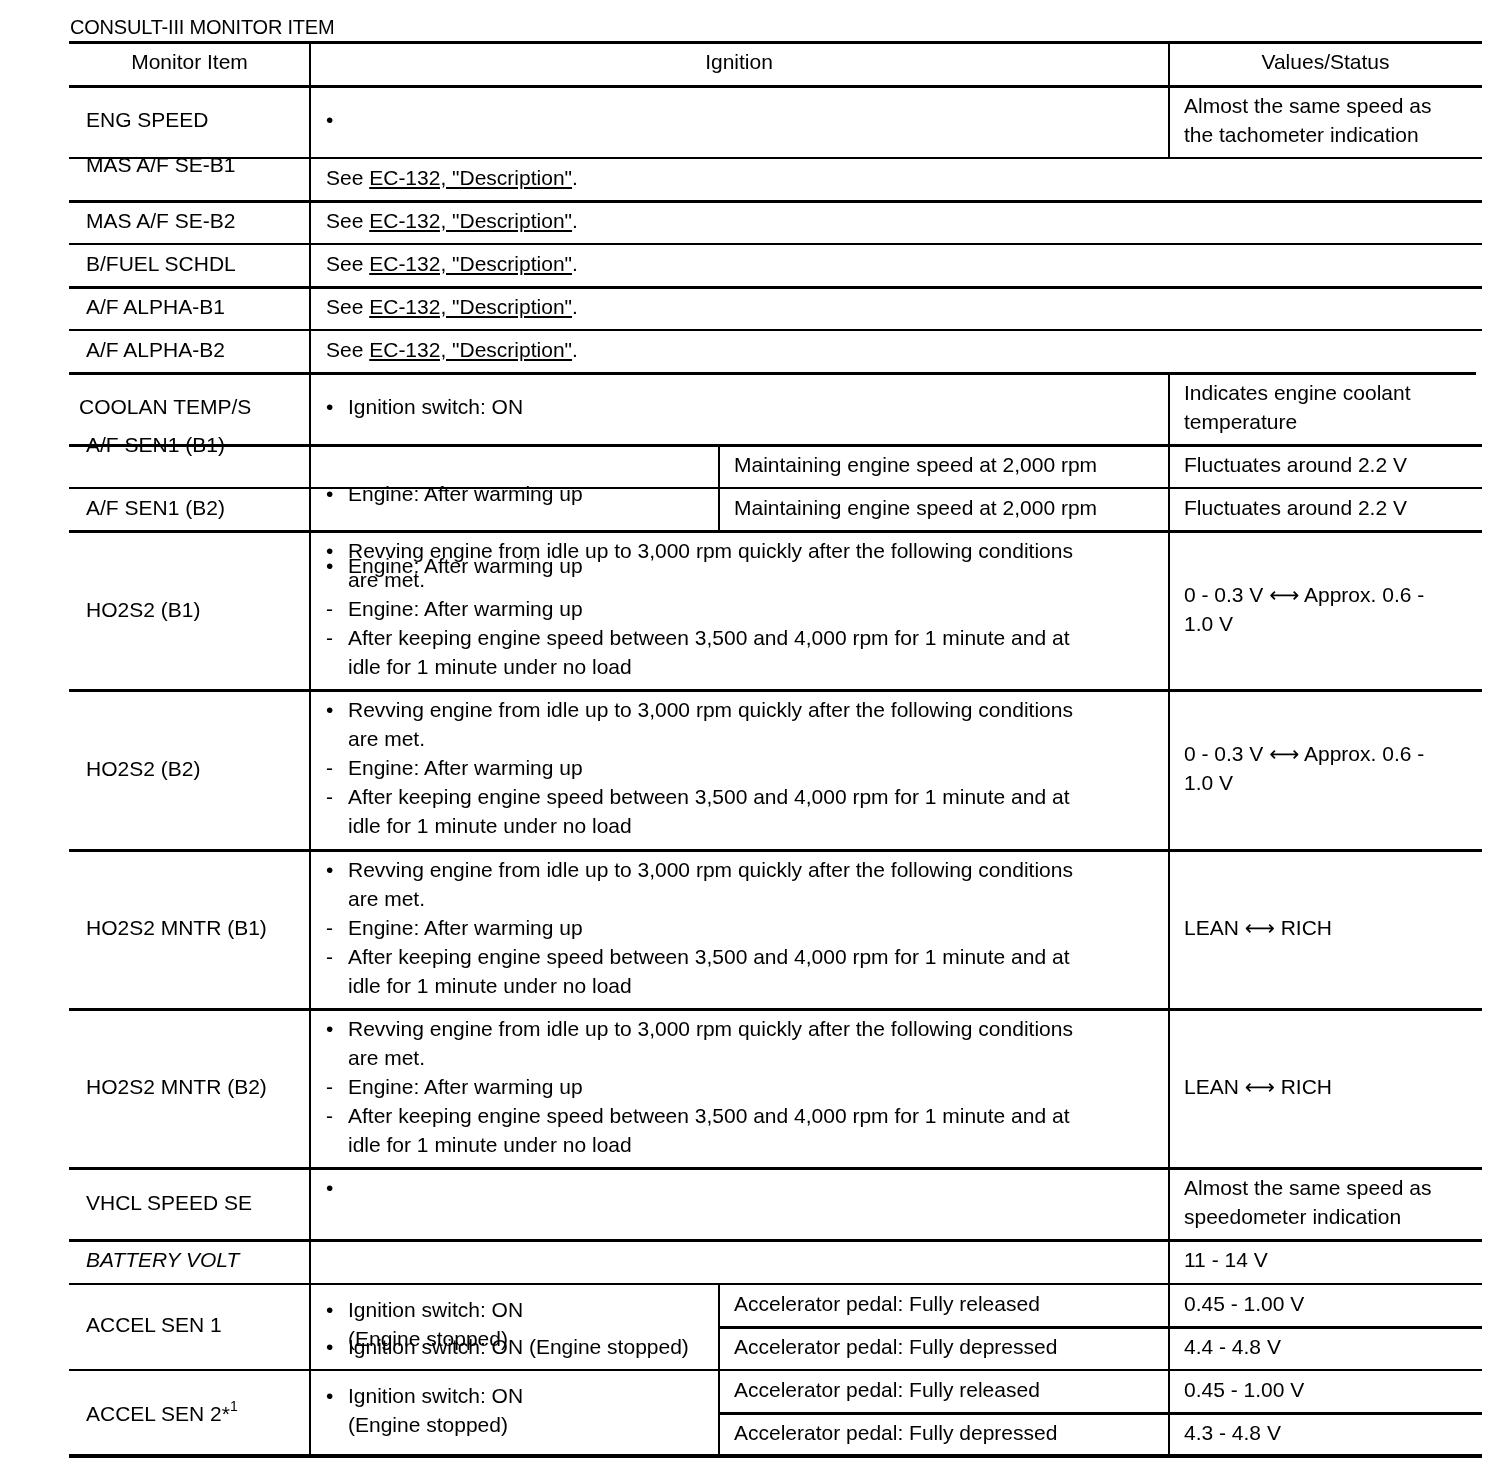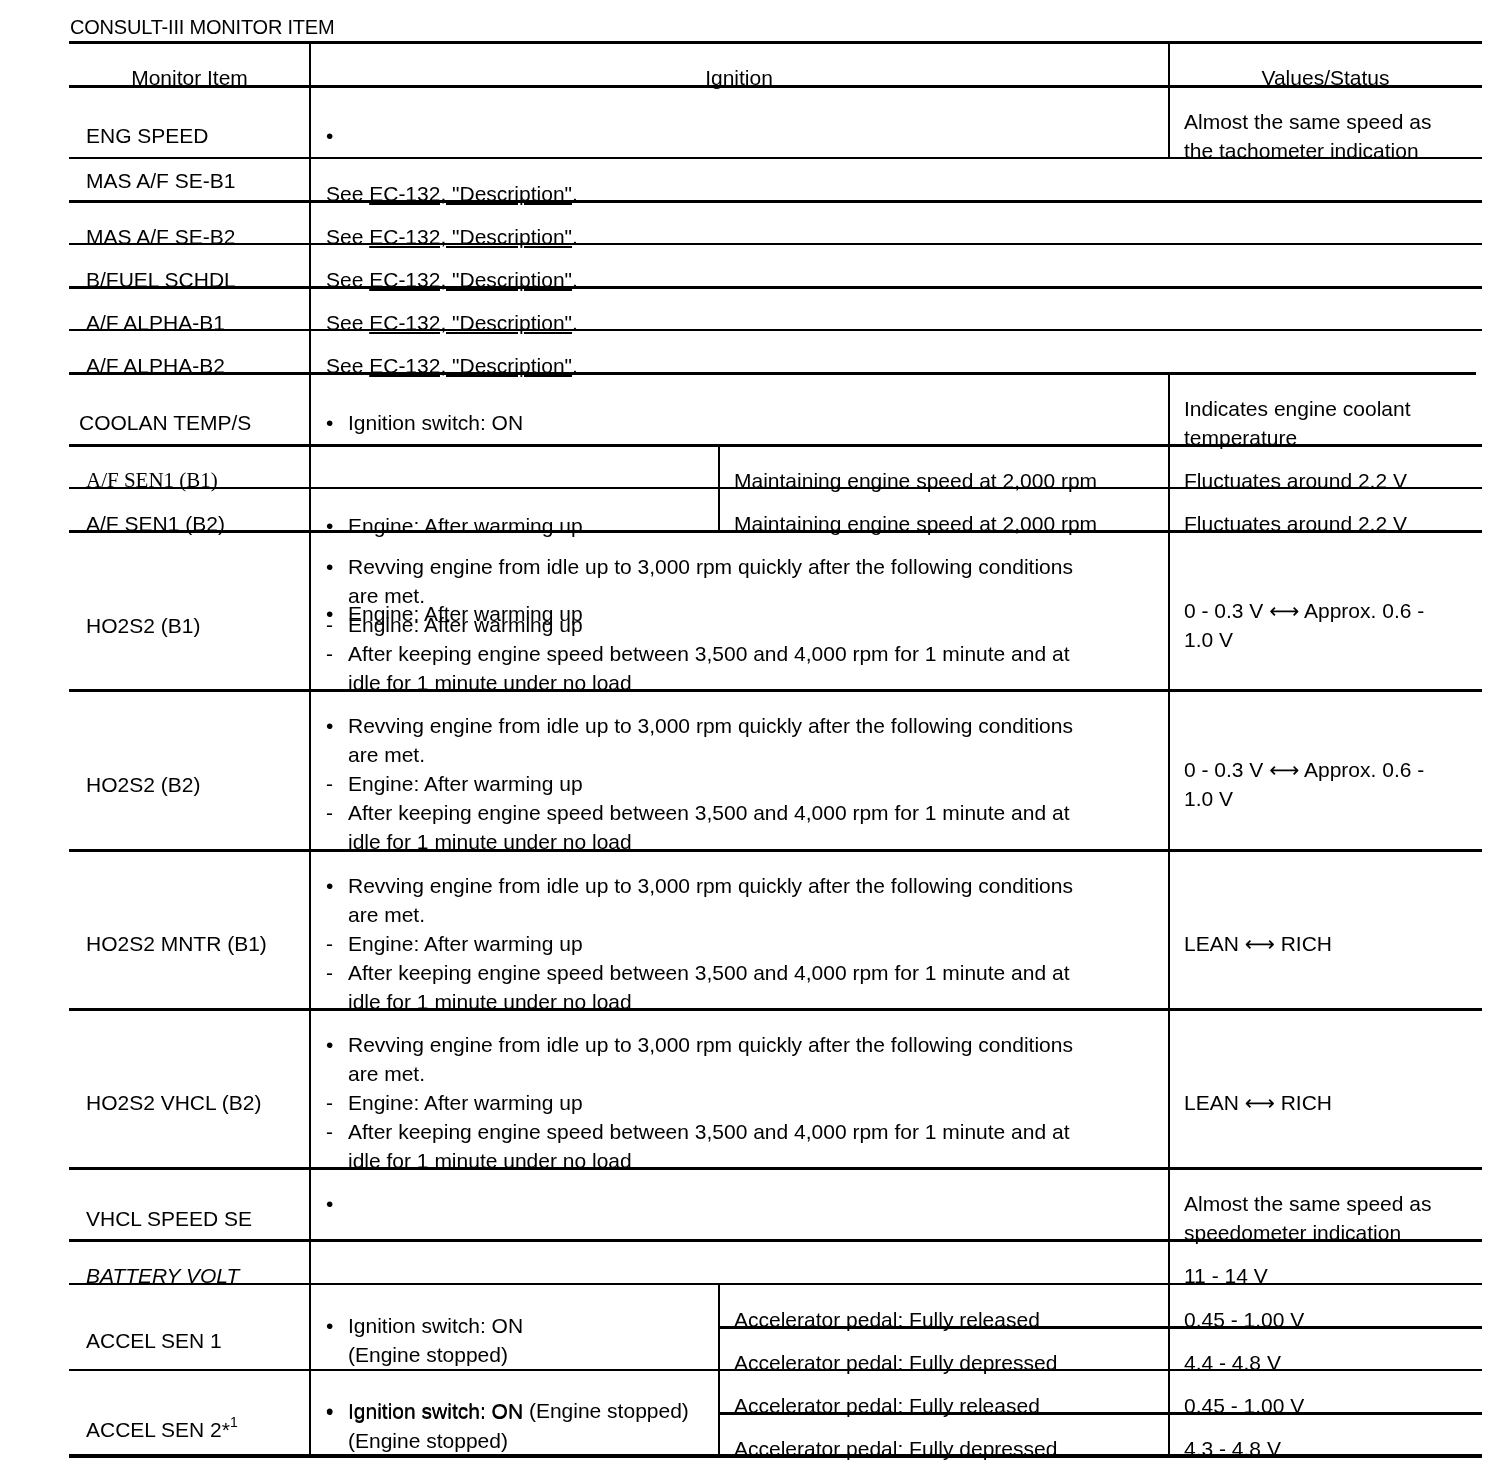--- a/index.html
+++ b/index.html
@@ -3,21 +3,21 @@
 <meta charset="utf-8">
 <style>
   html, body { margin: 0; padding: 0; background: #ffffff; }
   body { width: 1504px; height: 1480px; position: relative; overflow: hidden;
          font-family: "Liberation Sans", sans-serif; color: #000; }
   .title { position: absolute; left: 70px; top: 16px; font-size: 20px; line-height: 22px; letter-spacing: -0.2px; }
   .rule { position: absolute; left: 69px; background: #000; }
   .vline { position: absolute; width: 1.5px; background: #000; }
   .hline { position: absolute; height: 1.5px; background: #000; }
   .hthick { position: absolute; height: 2.5px; background: #000; }
-  .cell { position: absolute; font-size: 21px; line-height: 29px; box-sizing: border-box; margin-top: 16px; }
+  .cell { position: absolute; font-size: 21px; line-height: 29px; box-sizing: border-box; }
   .hdr { text-align: center; }
   .bul { position: relative; padding-left: 22px; }
   .bul .mark { position: absolute; left: 0; top: 0; }
   a.ref { color: #000; text-decoration: underline; }
   sup { font-size: 14px; line-height: 0; position: relative; top: -2px; }
 </style>
 </head>
 <body>
 
 <div class="title">CONSULT-III MONITOR ITEM</div>
@@ -92,21 +92,21 @@
 <div class="cell" style="left:79px;top:392px;">COOLAN TEMP/S</div>
 <div class="cell bul" style="left:326px;top:392px;">
   <span class="mark">•</span>
   <span>Ignition switch: ON</span>
 </div>
 <div class="cell" style="left:1184px;top:378px;width:296px;">
   <div>Indicates engine coolant</div>
   <div>temperature</div>
 </div>
 
-<div class="cell" style="left:86px;top:450px;font-family:Liberation Serif, serif;">A/F SEN1 (B1)</div>
+<div class="cell" style="left:86px;top:430px;">A/F SEN1 (B1)</div>
 <div class="cell bul" style="left:326px;top:450px;">
   <span class="mark">•</span>
   <span>Engine: After warming up</span>
 </div>
 <div class="cell" style="left:734px;top:450px;">Maintaining engine speed at 2,000 rpm</div>
 <div class="cell" style="left:1184px;top:450px;">Fluctuates around 2.2 V</div>
 
 <div class="cell" style="left:86px;top:493px;">A/F SEN1 (B2)</div>
 <div class="cell bul" style="left:326px;top:493px;">
   <span class="mark">•</span>
@@ -144,21 +144,21 @@
 <div class="cell" style="left:86px;top:913px;">HO2S2 MNTR (B1)</div>
 <div class="cell" style="left:326px;top:855px;width:840px;">
   <div class="bul"><span class="mark">•</span><span>Revving engine from idle up to 3,000 rpm quickly after the following conditions</span></div>
   <div class="bul"><span>are met.</span></div>
   <div class="bul"><span class="mark">-</span><span>Engine: After warming up</span></div>
   <div class="bul"><span class="mark">-</span><span>After keeping engine speed between 3,500 and 4,000 rpm for 1 minute and at</span></div>
   <div class="bul"><span>idle for 1 minute under no load</span></div>
 </div>
 <div class="cell" style="left:1184px;top:913px;">LEAN ⟷ RICH</div>
 
-<div class="cell" style="left:86px;top:1072px;">HO2S2 VHCL (B2)</div>
+<div class="cell" style="left:86px;top:1072px;">HO2S2 MNTR (B2)</div>
 <div class="cell" style="left:326px;top:1014px;width:840px;">
   <div class="bul"><span class="mark">•</span><span>Revving engine from idle up to 3,000 rpm quickly after the following conditions</span></div>
   <div class="bul"><span>are met.</span></div>
   <div class="bul"><span class="mark">-</span><span>Engine: After warming up</span></div>
   <div class="bul"><span class="mark">-</span><span>After keeping engine speed between 3,500 and 4,000 rpm for 1 minute and at</span></div>
   <div class="bul"><span>idle for 1 minute under no load</span></div>
 </div>
 <div class="cell" style="left:1184px;top:1072px;">LEAN ⟷ RICH</div>
 
 <div class="cell" style="left:86px;top:1188px;">VHCL SPEED SE</div>

